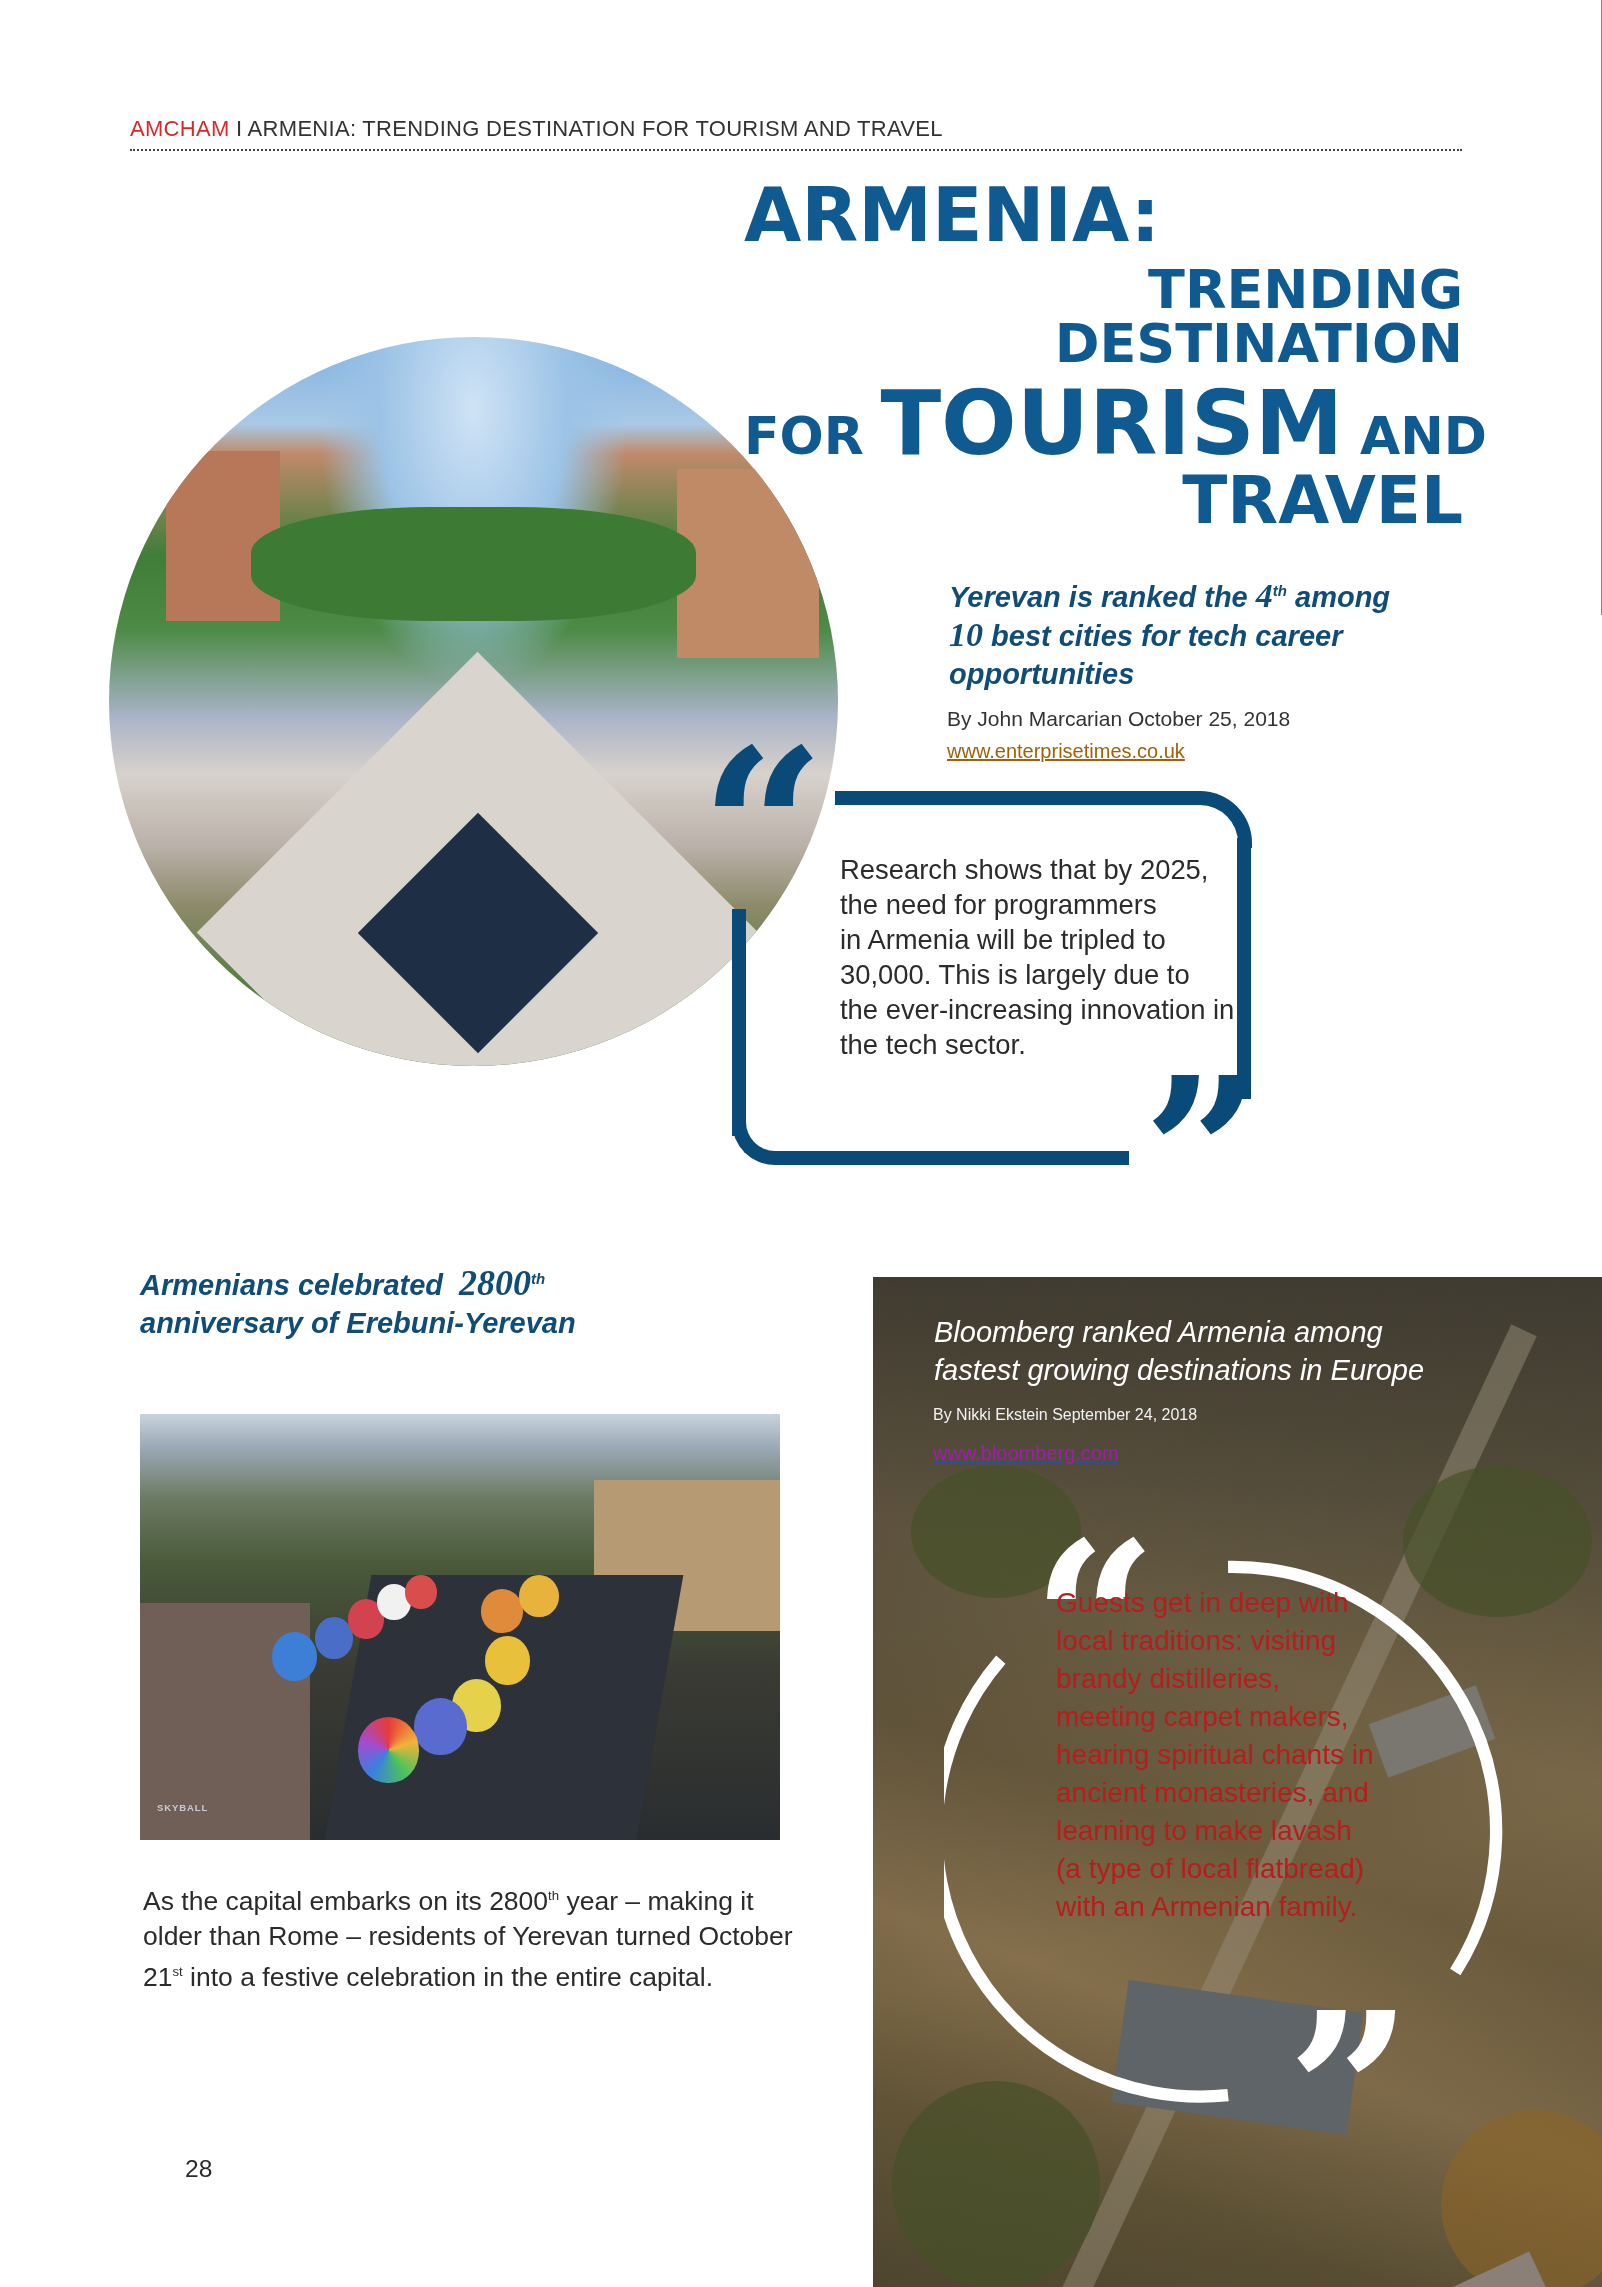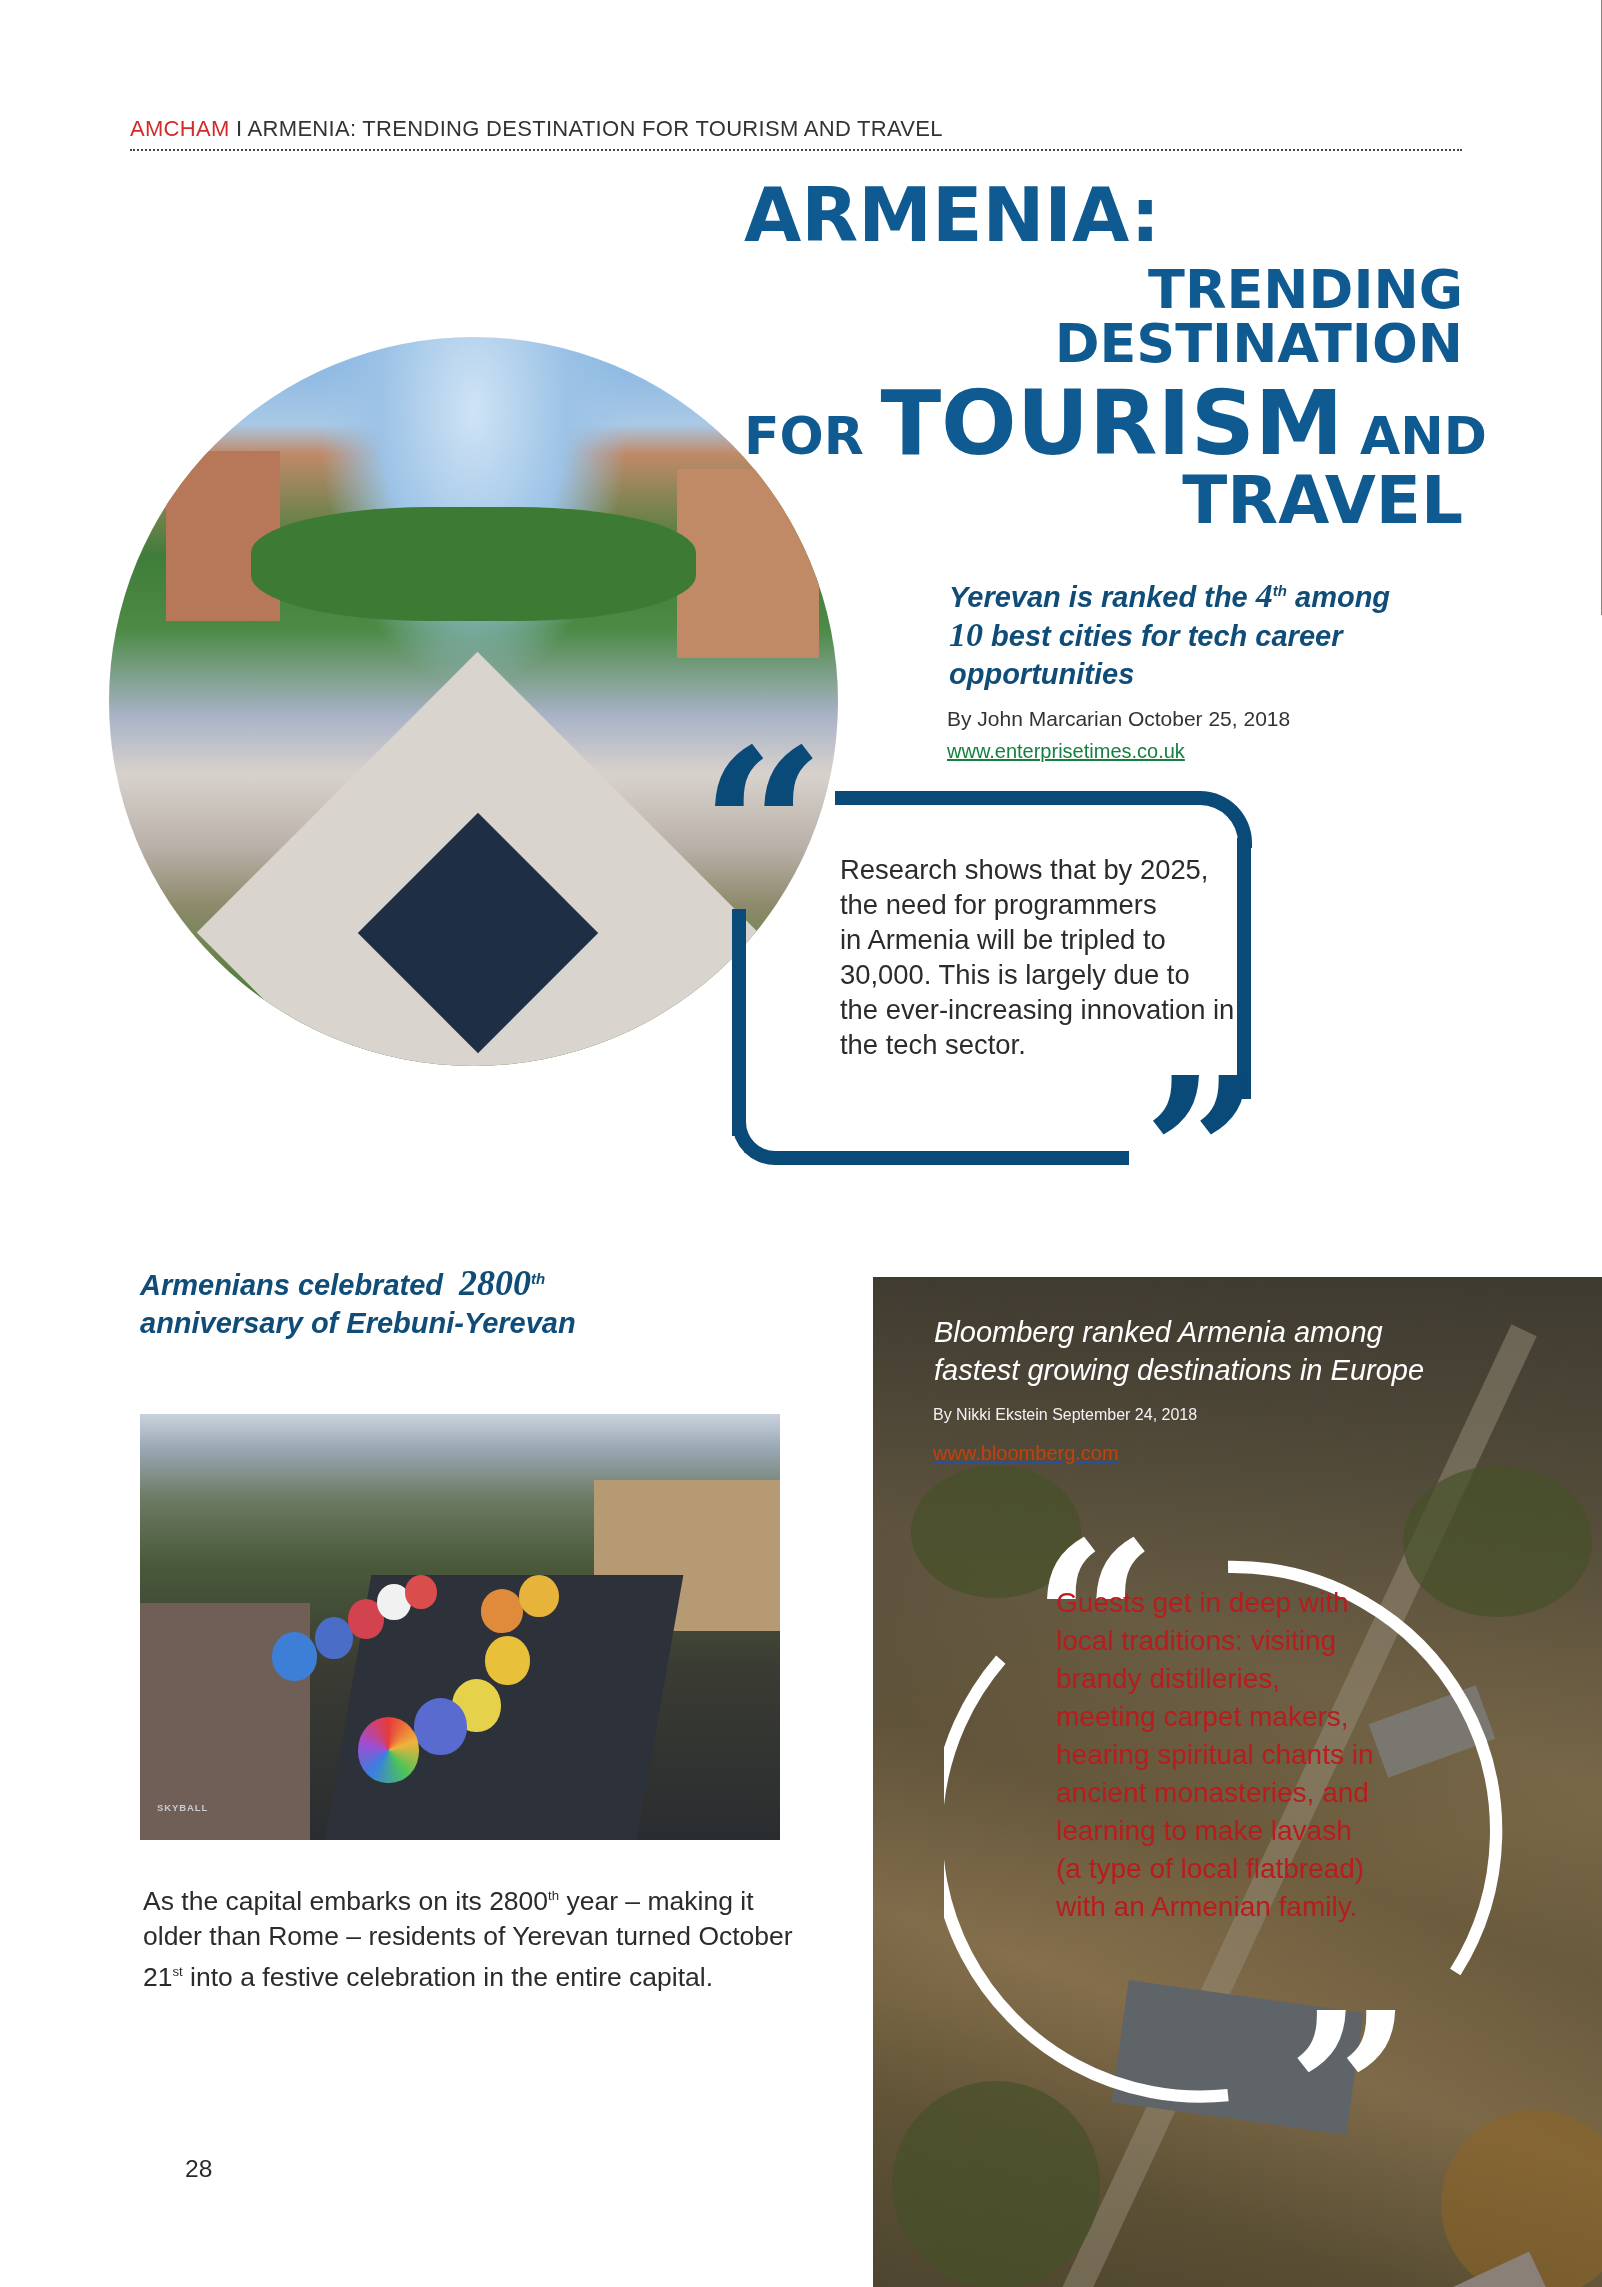--- a/index.html
+++ b/index.html
@@ -20,21 +20,21 @@
   .photo-circle .fountain { position:absolute; left:170px; top:397px; width:397px; height:397px; transform:rotate(45deg); background:#d9d4cd; }
   .photo-circle .pool { position:absolute; left:284px; top:511px; width:170px; height:170px; transform:rotate(45deg); background:#1e2f45; }
   .photo-circle .bldg-l { position:absolute; left:57px; top:114px; width:114px; height:170px; background:#b67858; }
   .photo-circle .bldg-r { position:absolute; left:568px; top:132px; width:142px; height:189px; background:#c08a66; }
   .photo-circle .trees { position:absolute; left:142px; top:170px; width:445px; height:114px; background:#3d7a34; border-radius:40%; }
 
   .sub1 { position:absolute; left:949px; top:572px; width:511px; color:#0f4c78; font-weight:bold; font-style:italic; font-size:29px; line-height:38px; }
   .sub1 .num { font-family:"Liberation Serif", serif; font-size:34px; }
   .sub1 sup { font-size:15px; }
   .byline1 { position:absolute; left:947px; top:707px; font-size:21px; color:#333; }
-  .link1 { position:absolute; left:947px; top:740px; font-size:20px; color:#15803d; text-decoration:underline; }
+  .link1 { position:absolute; left:947px; top:740px; font-size:20px; color:#a16207; text-decoration:underline; }
 
   .quote-box { position:absolute; left:730px; top:791px; }
   .qb-bottom { position:absolute; left:1.9px; top:331px; width:397px; height:43px; border:14px solid #0a4a78; border-top:none; border-right:none; border-radius:0 0 0 47px; }
   .qb-corner { position:absolute; left:322px; top:0; width:200px; height:57px; border:14px solid #0a4a78; border-left:none; border-bottom:none; border-radius:0 52px 0 0; }
   .qmark-open-blue { position:absolute; left:700px; top:719px; font-family:"DejaVu Serif", serif; font-weight:bold; font-size:218px; line-height:1; color:#0a4a78; }
   .qmark-close-blue { position:absolute; left:1143px; top:1050px; font-family:"DejaVu Serif", serif; font-weight:bold; font-size:208px; line-height:1; color:#0a4a78; }
   .quote1 { position:absolute; left:840px; top:852px; width:416px; font-size:27.4px; line-height:35px; color:#2b2b2b; }
 
   .sub2 { position:absolute; left:140px; top:1260px; width:530px; color:#0f4c78; font-weight:bold; font-style:italic; font-size:29px; line-height:38px; }
   .sub2 .num { font-family:"Liberation Serif", serif; font-size:36px;margin-left:8px; }
@@ -58,21 +58,21 @@
       linear-gradient(165deg, rgba(40,38,36,0.55) 0%, rgba(60,55,45,0.35) 30%, rgba(120,95,60,0.25) 60%, rgba(70,60,40,0.3) 100%),
       linear-gradient(200deg, #4a4537 0%, #5d5540 20%, #7a6b4c 40%, #6b5d3f 55%, #8a7552 70%, #5d5336 85%, #4a4430 100%); }
   .panel .road { position:absolute; left:397px; top:0; width:28px; height:1136px; background:rgba(150,140,120,0.5); transform:rotate(25deg); }
   .panel .roof1 { position:absolute; left:246px; top:719px; width:237px; height:123px; background:#5f6468; transform:rotate(8deg); }
   .panel .roof2 { position:absolute; left:502px; top:426px; width:114px; height:57px; background:#7a7670; transform:rotate(-20deg); }
   .panel .roof3 { position:absolute; left:568px; top:994px; width:104px; height:52px; background:#8a8078; transform:rotate(-25deg); }
   .panel .tree { position:absolute; border-radius:50%; background:rgba(70,80,40,0.7); }
 
   .sub3 { position:absolute; left:934px; top:1313px; width:606px; color:#ffffff; font-weight:normal; font-style:italic; font-size:29px; line-height:38px; }
   .byline3 { position:absolute; left:933px; top:1406px; font-size:16px; color:#f2f2f2; }
-  .link3 { position:absolute; left:933px; top:1442px; font-size:20px; color:#c2410c; text-decoration:underline; text-decoration-color:#2b4e9e; }
+  .link3 { position:absolute; left:933px; top:1442px; font-size:20px; color:#a21caf; text-decoration:underline; text-decoration-color:#2b4e9e; }
 
   .ring { position:absolute; left:944px; top:1546px; width:570px; height:570px; }
   .qmark-open-white { position:absolute; left:1032px; top:1512px; font-family:"DejaVu Serif", serif; font-weight:bold; font-size:218px; line-height:1; color:#ffffff; }
   .qmark-close-white { position:absolute; left:1287px; top:1983px; font-family:"DejaVu Serif", serif; font-weight:bold; font-size:218px; line-height:1; color:#ffffff; }
   .quote2 { position:absolute; left:1056px; top:1584px; width:435px; font-size:28px; line-height:38px; color:#b91c1c; }
 </style>
 </head>
 <body>
 
 <div class="scroll-rail"></div>

